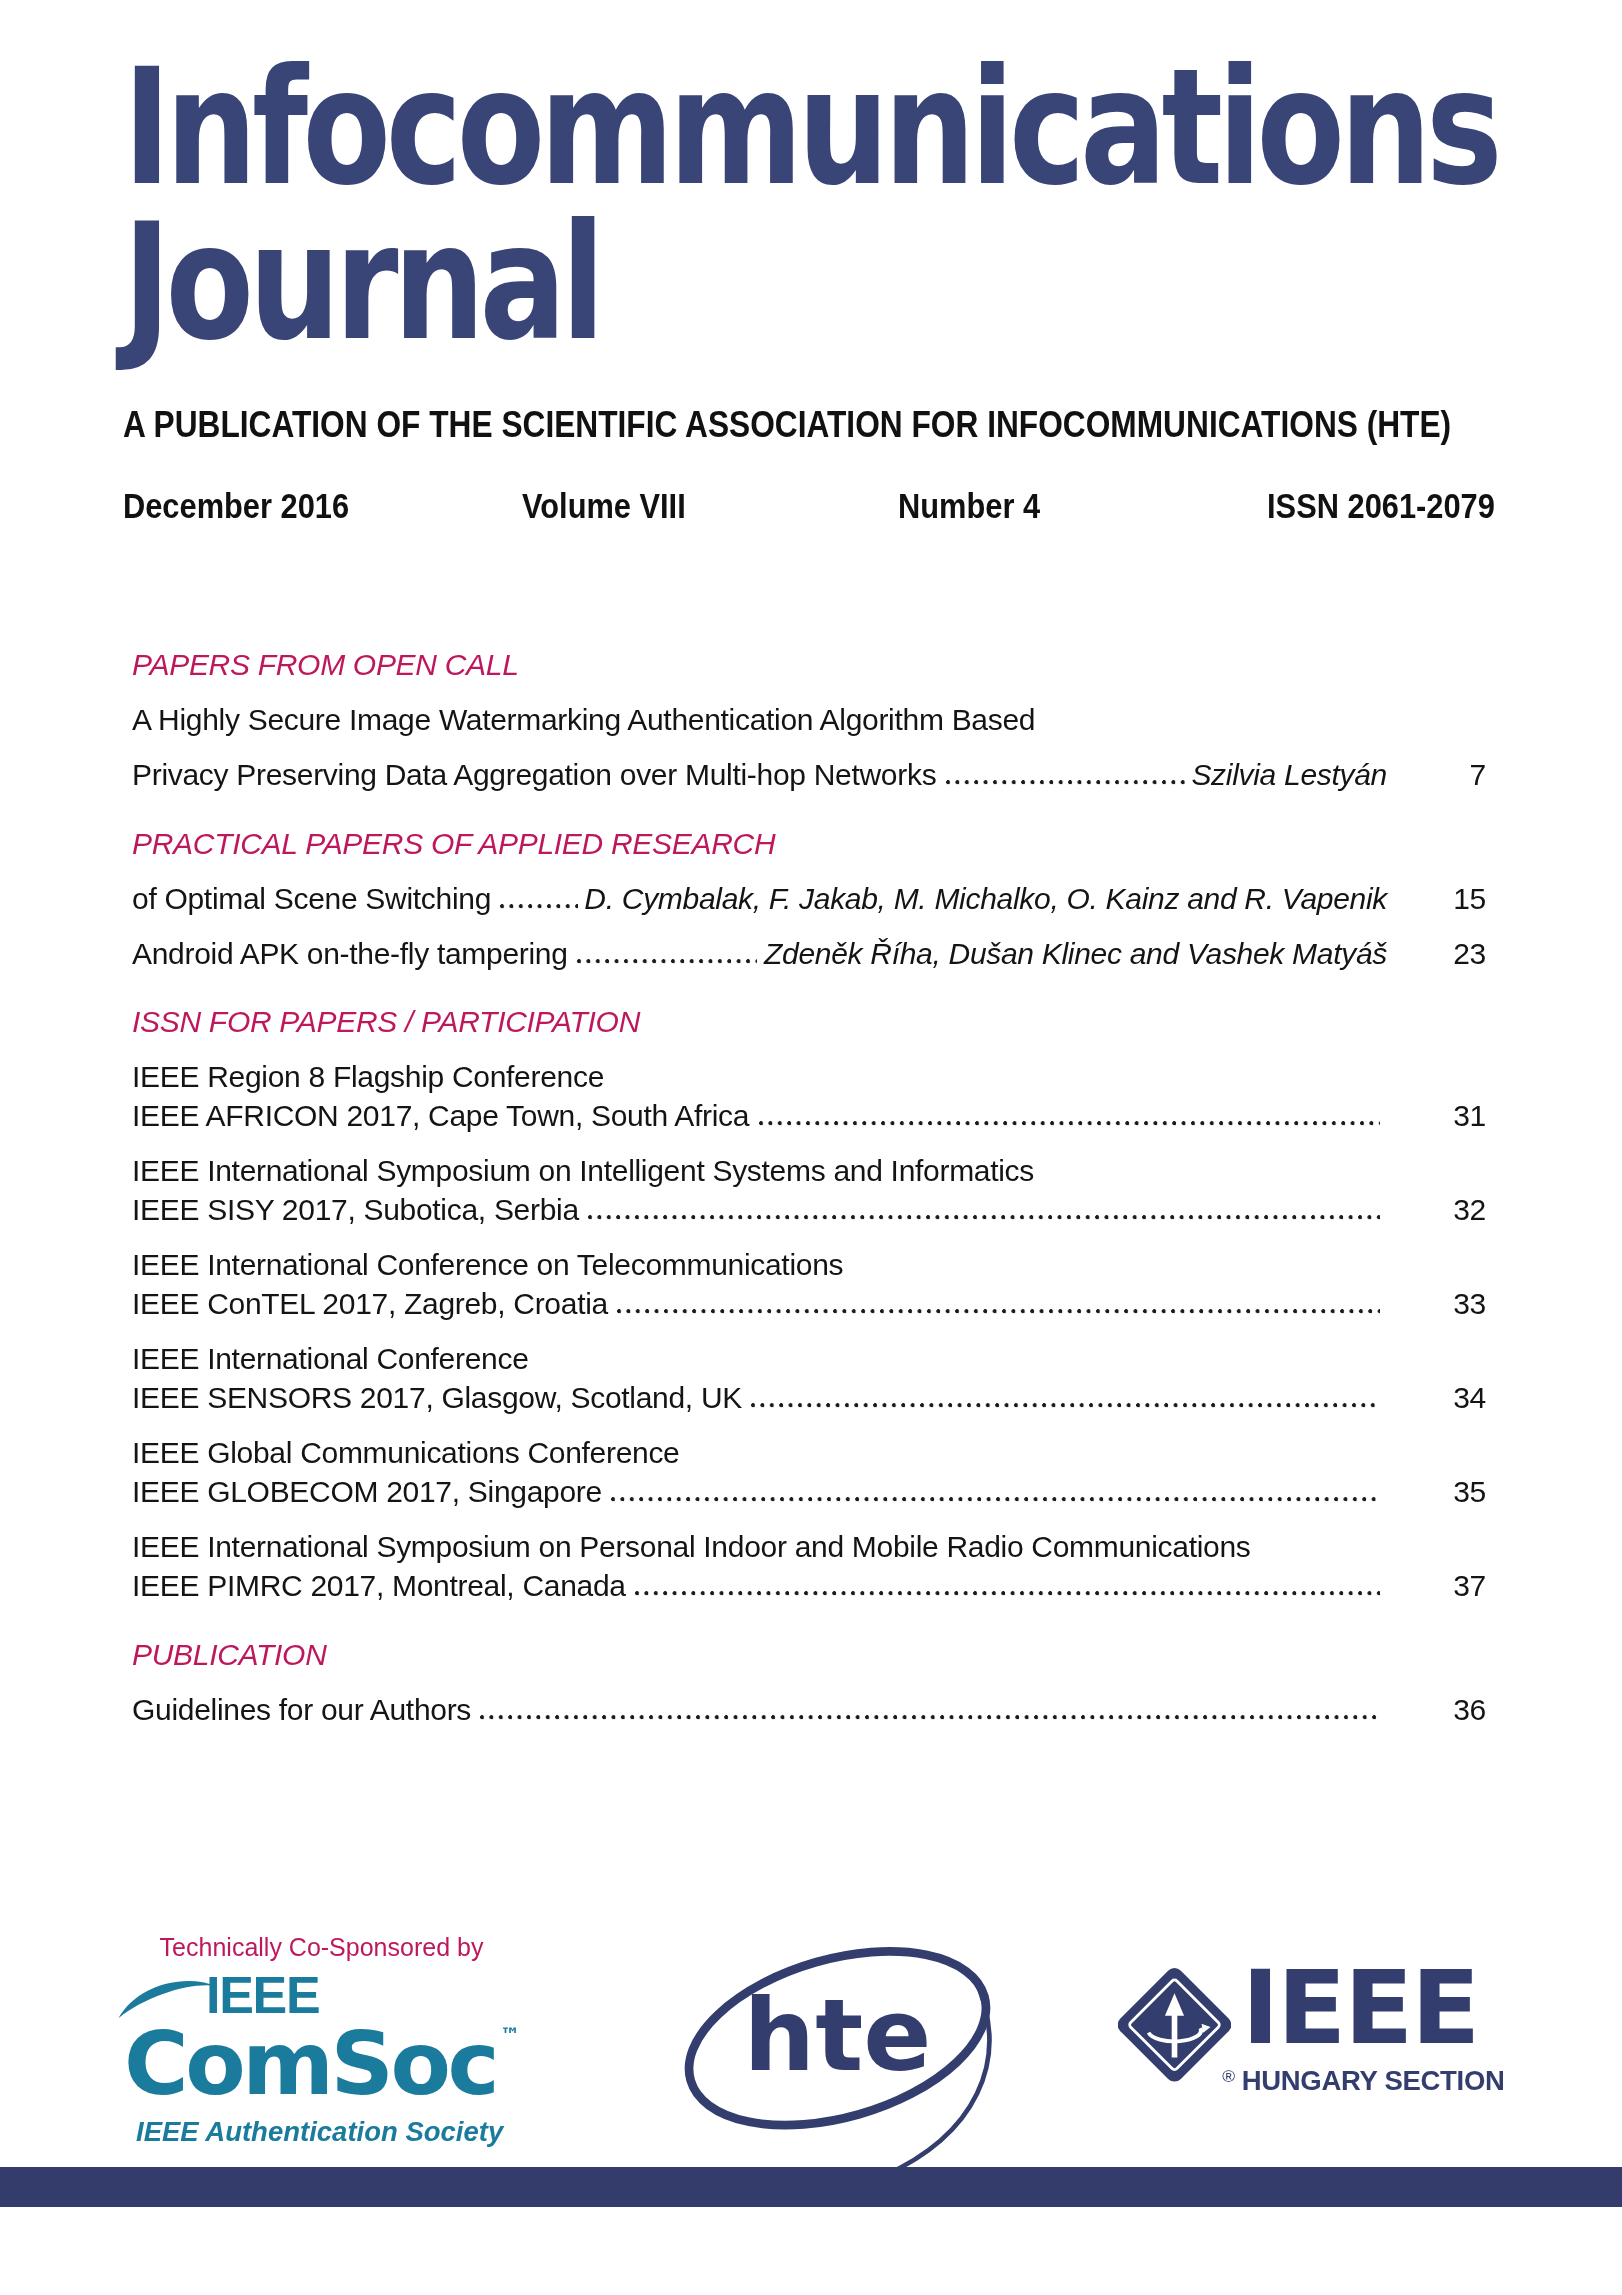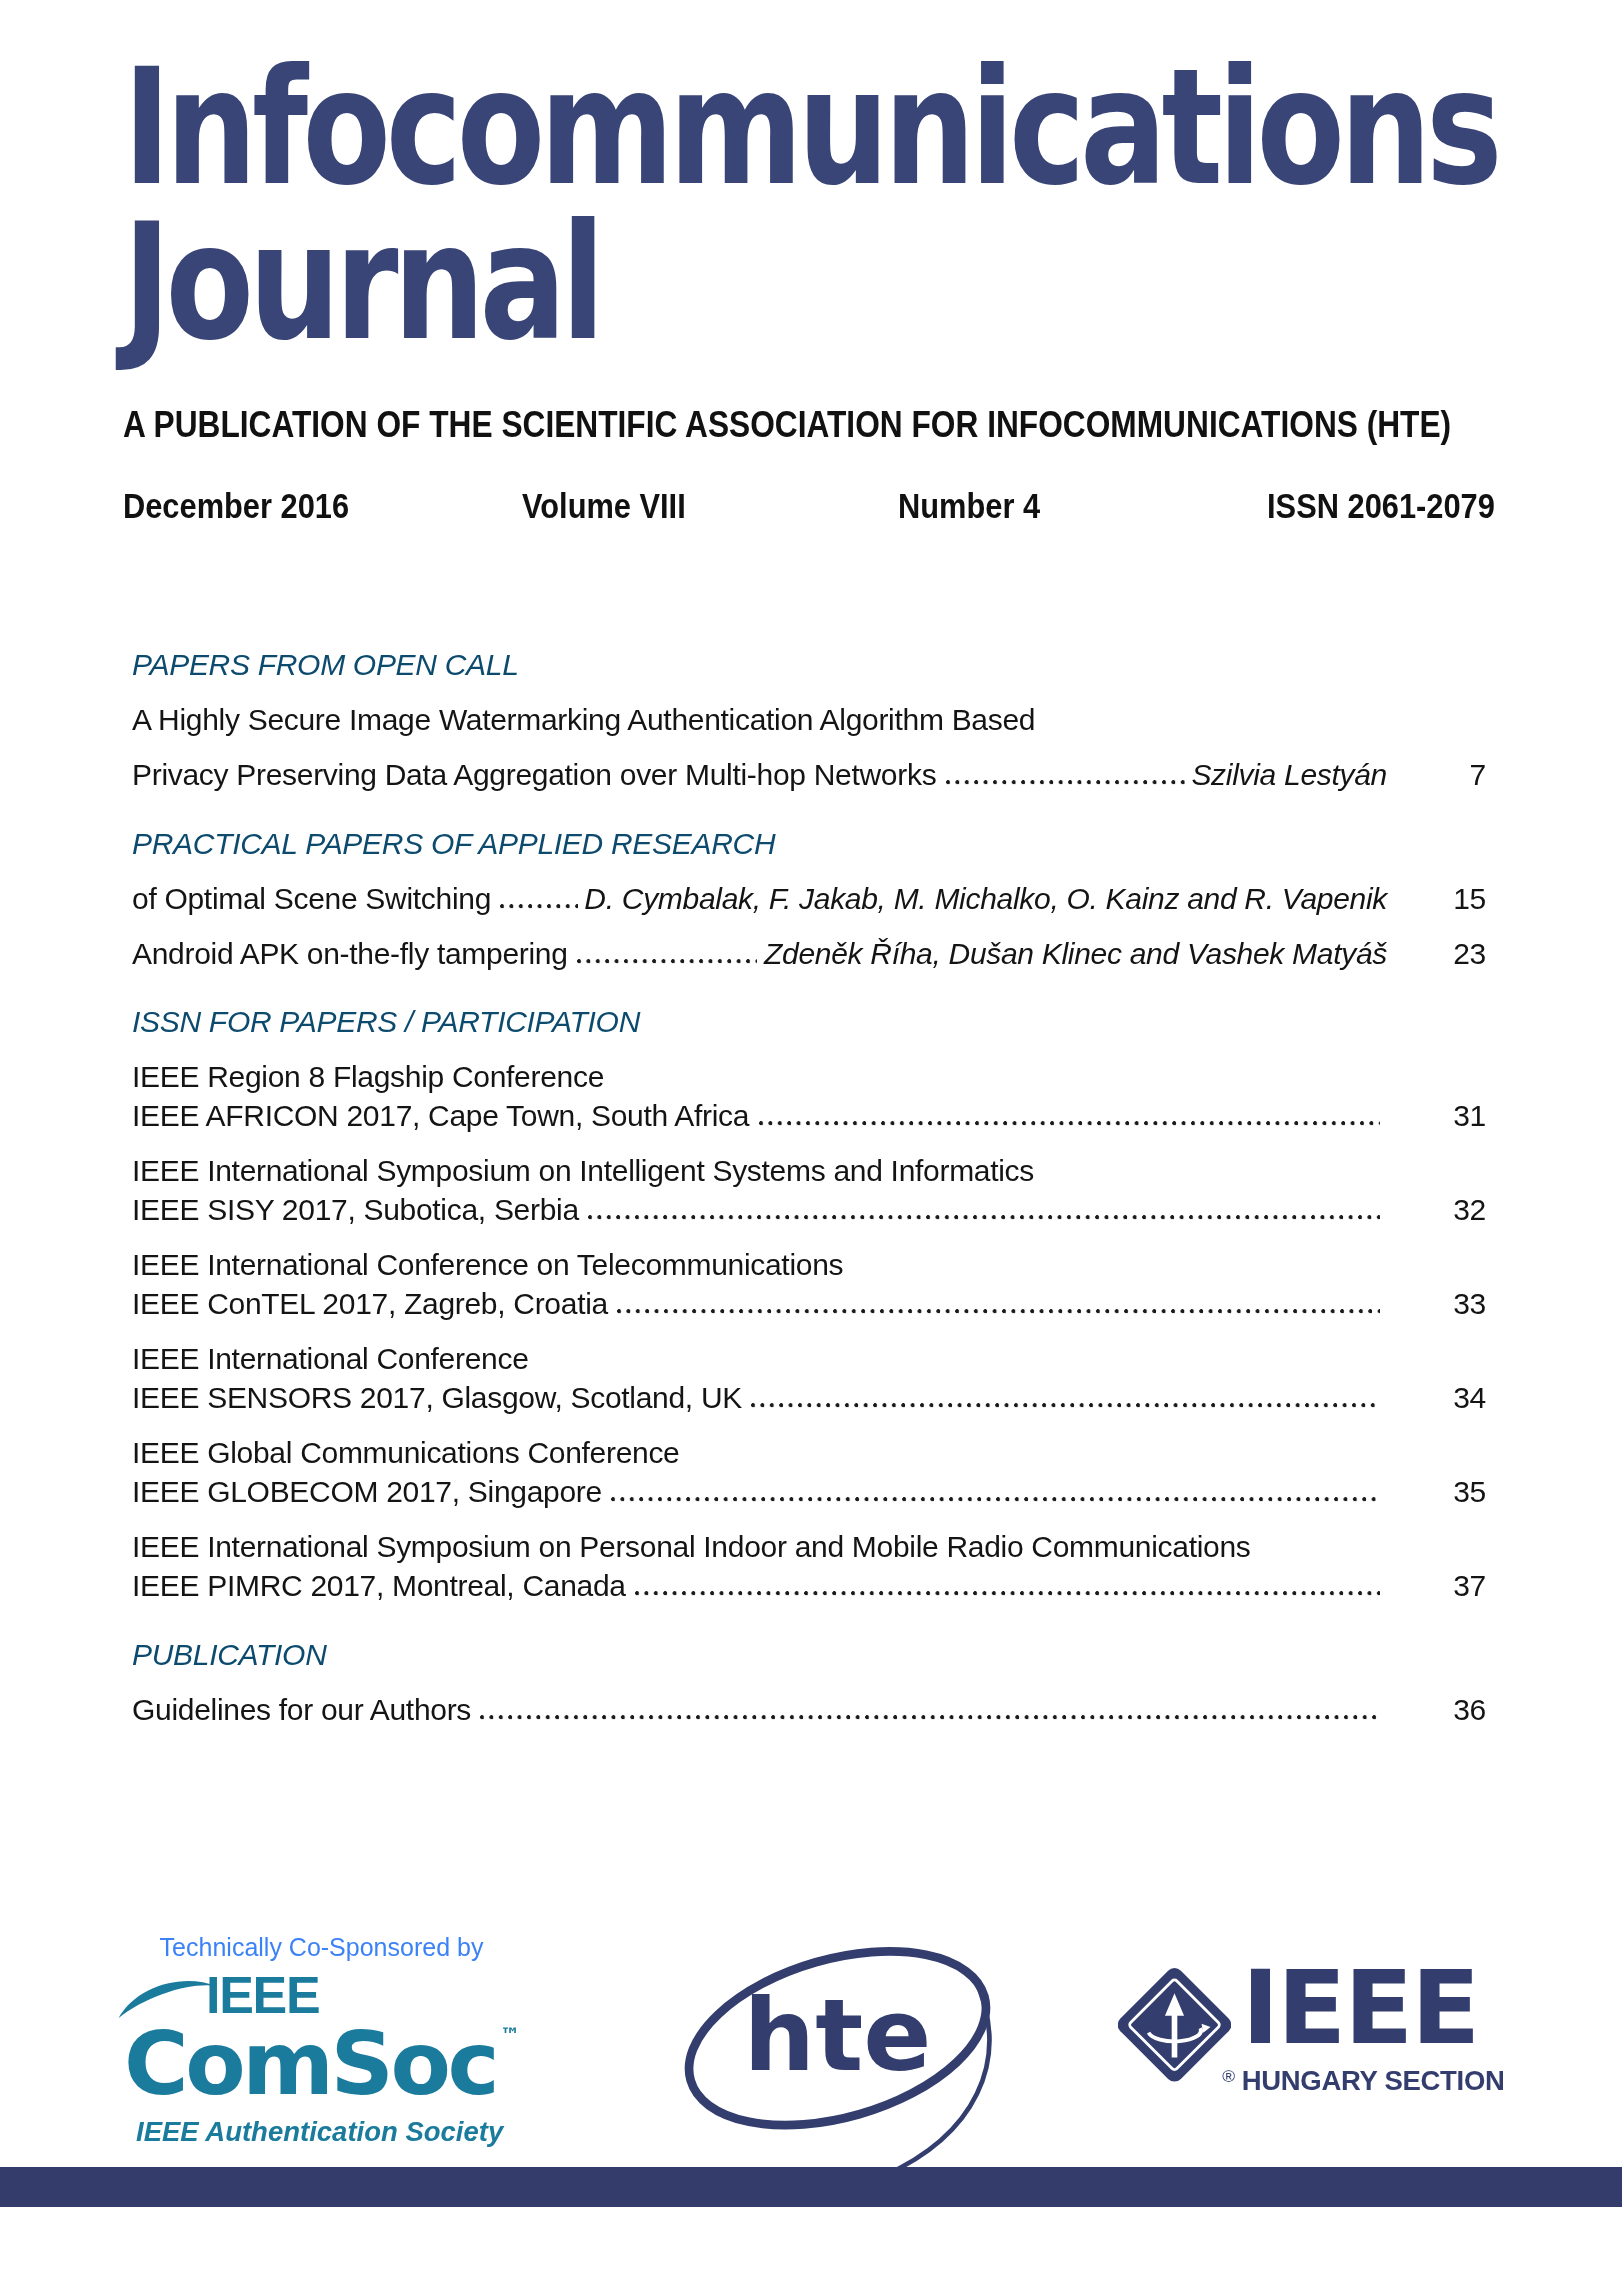--- a/index.html
+++ b/index.html
@@ -34,36 +34,36 @@
     position:absolute;top:0;font-weight:bold;font-size:35px;line-height:1.2;
     white-space:nowrap;transform:scaleX(0.88);transform-origin:left top;color:#111;
   }
   .meta-date{left:0;}
   .meta-volume{left:399px;}
   .meta-number{left:775px;}
   .meta-issn{right:0;transform-origin:right top;}
 
   
   .toc{position:absolute;left:132px;top:645px;width:1354px;font-size:30px;line-height:39px;letter-spacing:-0.3px;color:#141414;}
-  .toc-section-label{font-style:italic;margin-top:29.5px;white-space:nowrap;color:#0c4a6e;}
+  .toc-section-label{font-style:italic;margin-top:29.5px;white-space:nowrap;color:#be185d;}
   .toc-section:first-child .toc-section-label{margin-top:0;}
   .toc-entry{margin-top:16px;}
   .entry-title{white-space:nowrap;}
   .entry-row{display:flex;align-items:baseline;width:100%;}
   .lead-text{white-space:nowrap;flex:0 0 auto;}
   .dots{
     flex:1 1 auto;min-width:24px;height:4.7px;margin:0 6.7px 0 9.4px;
     background-image:radial-gradient(circle at 2.1px 2.1px,var(--ink) 1.8px,transparent 2.2px);
     background-size:9.4px 4.7px;background-repeat:repeat-x;background-position:left bottom;
   }
   .authors{font-style:italic;white-space:nowrap;flex:0 0 auto;}
   .page-num{flex:0 0 auto;min-width:40px;margin-left:59px;text-align:right;}
 
   
-  .sponsor-note{position:absolute;left:134px;top:1933px;width:375px;text-align:center;font-size:25px;color:#3b82f6;}
+  .sponsor-note{position:absolute;left:134px;top:1933px;width:375px;text-align:center;font-size:25px;color:#be185d;}
   .comsoc{position:absolute;left:124px;top:1969px;width:429px;color:var(--teal);}
   .comsoc-top{position:relative;height:55px;}
   .comsoc-swoosh{position:absolute;left:-6.7px;top:9.4px;}
   .comsoc-ieee{position:absolute;left:82px;top:0;font-weight:bold;font-size:52px;line-height:1;letter-spacing:-1.3px;}
   .comsoc-main{font-weight:bold;font-size:88px;line-height:1;letter-spacing:-3.4px;margin-top:-4px;font-family:"DejaVu Sans",sans-serif;}
   .comsoc-tm{font-size:20px;vertical-align:52px;letter-spacing:0;margin-left:4px;}
   .comsoc-tagline{font-weight:bold;font-style:italic;font-size:27.5px;margin-top:8px;margin-left:12px;white-space:nowrap;}
   .hte-logo{position:absolute;left:670px;top:1915px;color:var(--logo-navy);}
   .hungary{position:absolute;left:1118px;top:1964px;color:var(--logo-navy);display:flex;align-items:flex-start;}
   .hungary-emblem{position:relative;flex:0 0 auto;}

